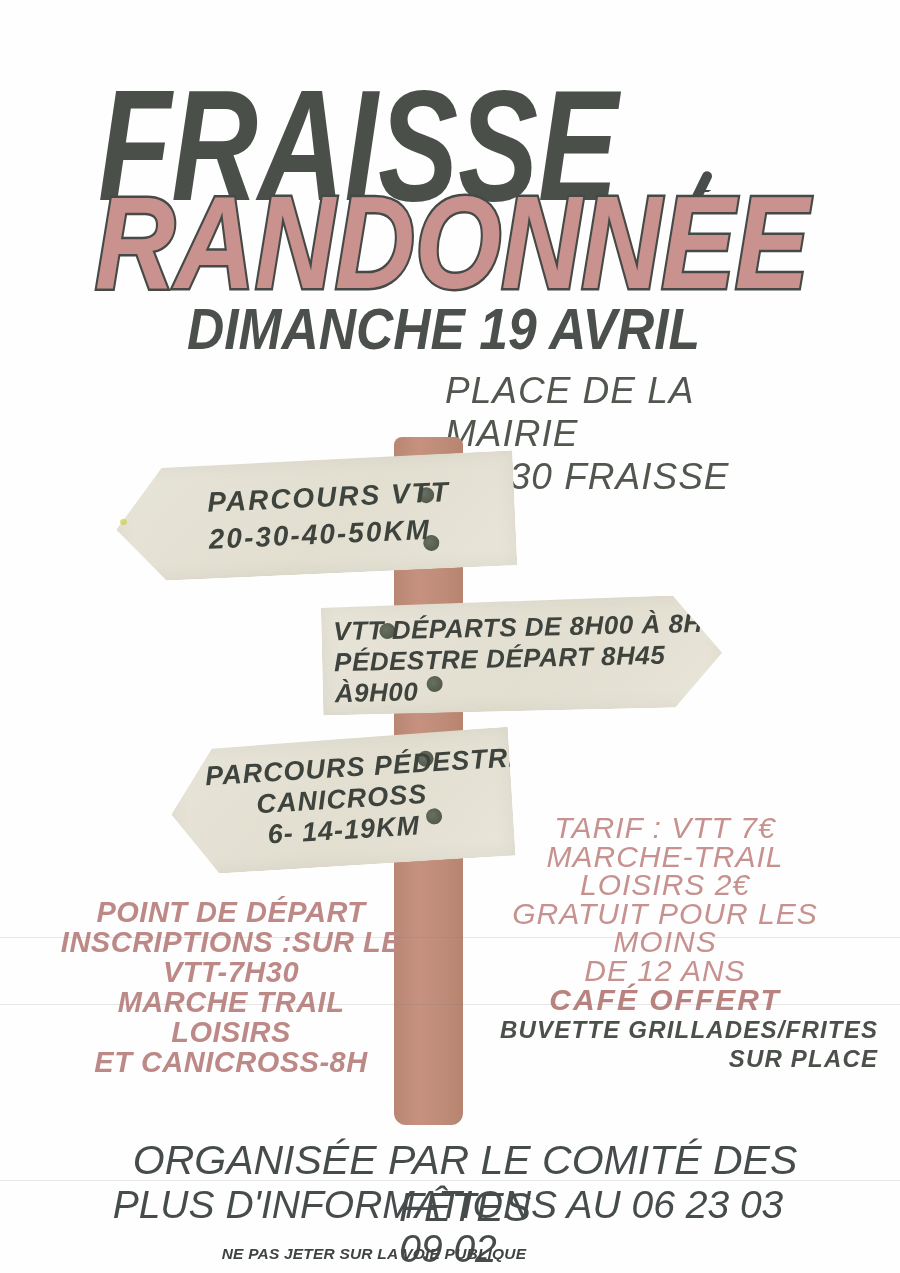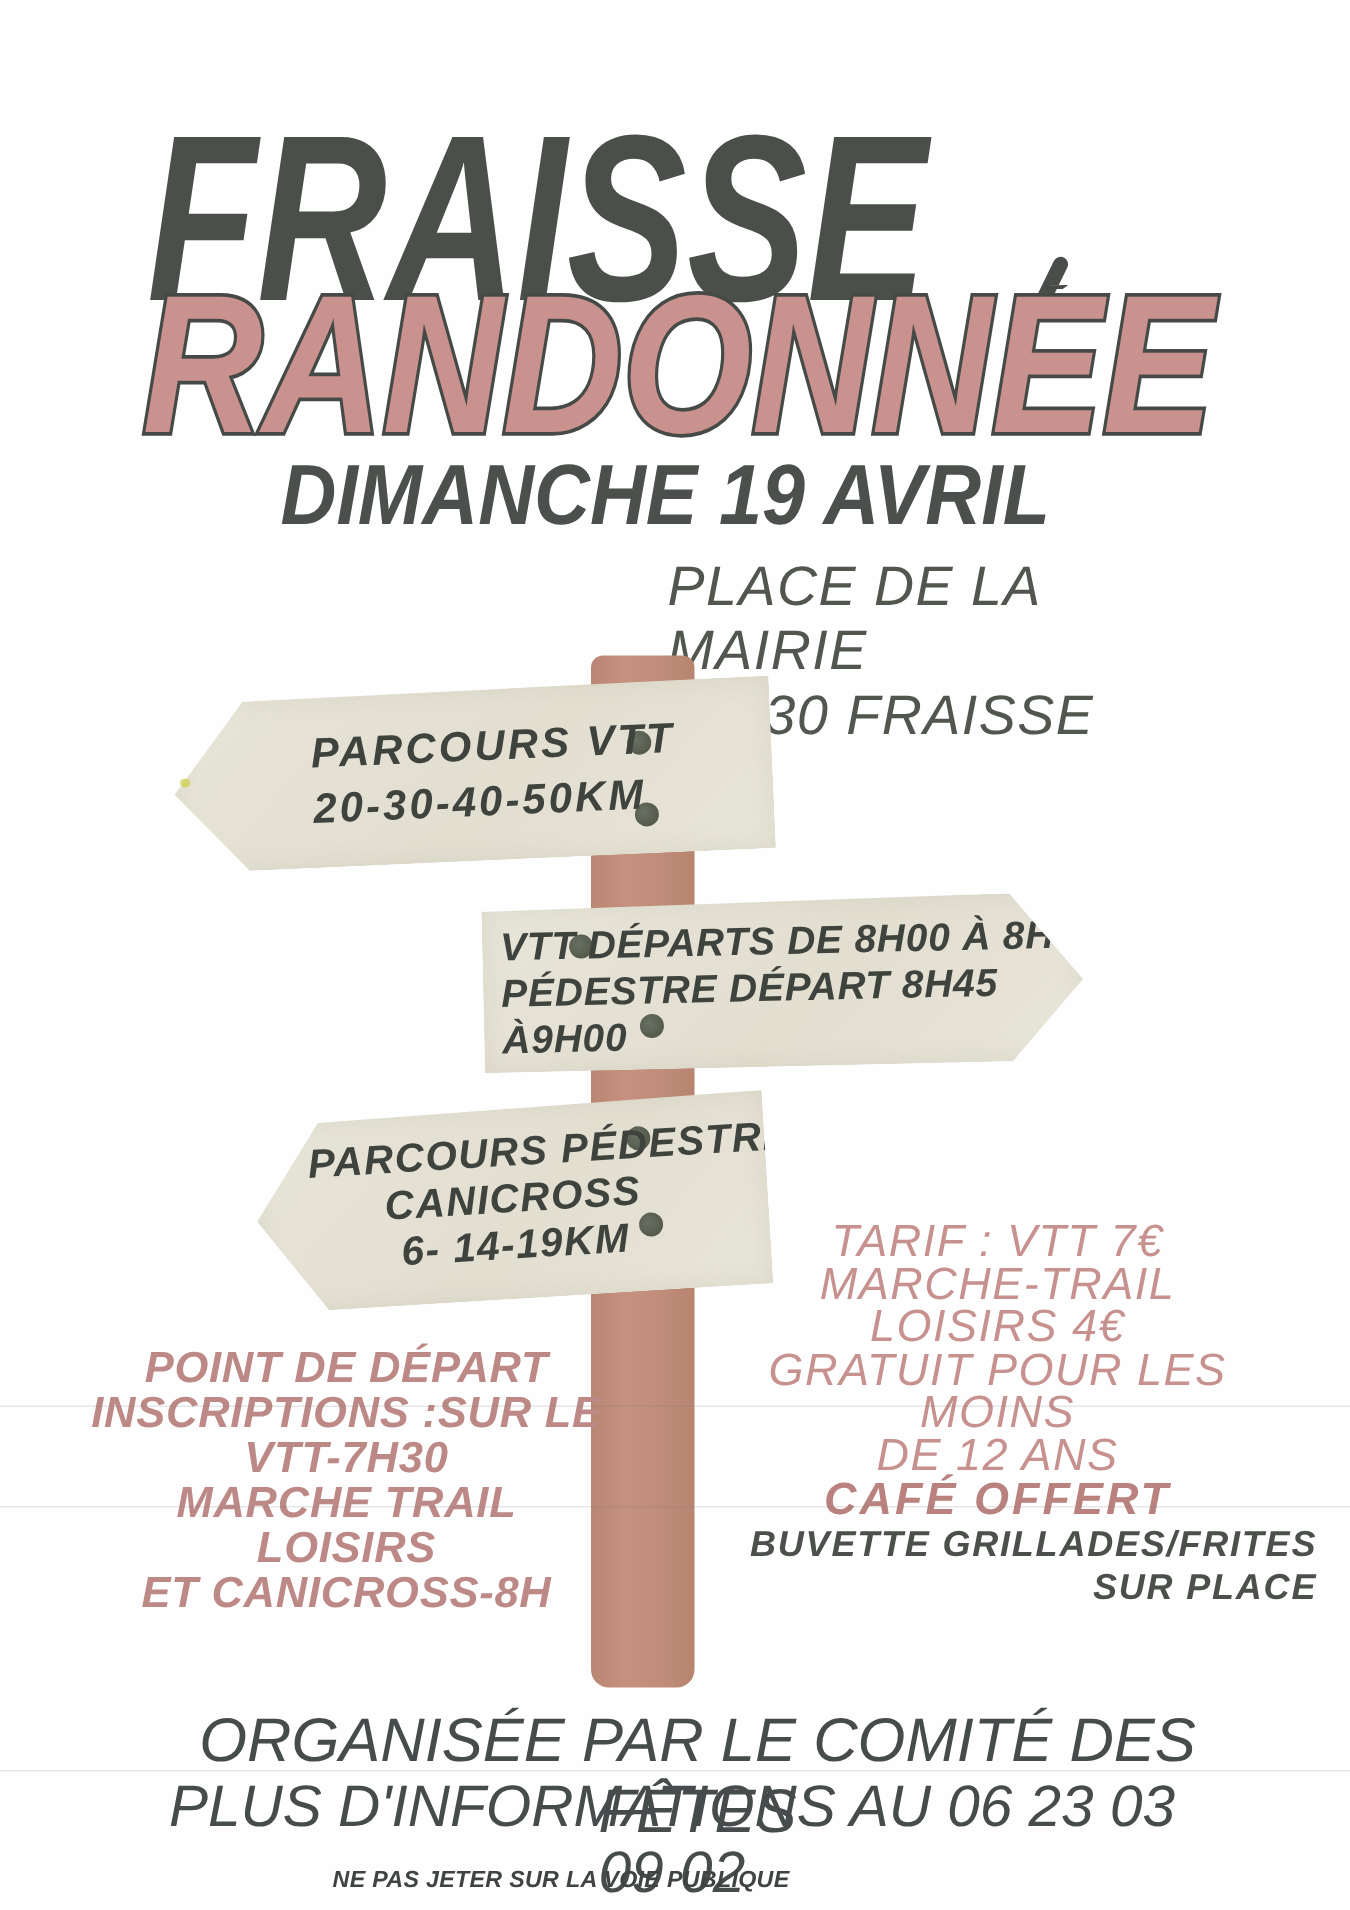--- a/index.html
+++ b/index.html
@@ -126,21 +126,21 @@
   <div class="abs inscriptions">
     <span>POINT DE DÉPART</span>
     <span>INSCRIPTIONS :SUR LE</span>
     <span>VTT-7H30</span>
     <span>MARCHE TRAIL LOISIRS</span>
     <span>ET CANICROSS-8H</span>
   </div>
 
   <div class="abs tarif">
     <span>TARIF : VTT 7€</span>
-    <span>MARCHE-TRAIL LOISIRS 4€</span>
+    <span>MARCHE-TRAIL LOISIRS 2€</span>
     <span>GRATUIT POUR LES MOINS</span>
     <span>DE 12 ANS</span>
     <span class="highlight">CAFÉ OFFERT</span>
   </div>
 
   <div class="abs buvette">
     <span>BUVETTE GRILLADES/FRITES</span>
     <span>SUR PLACE</span>
   </div>
 

